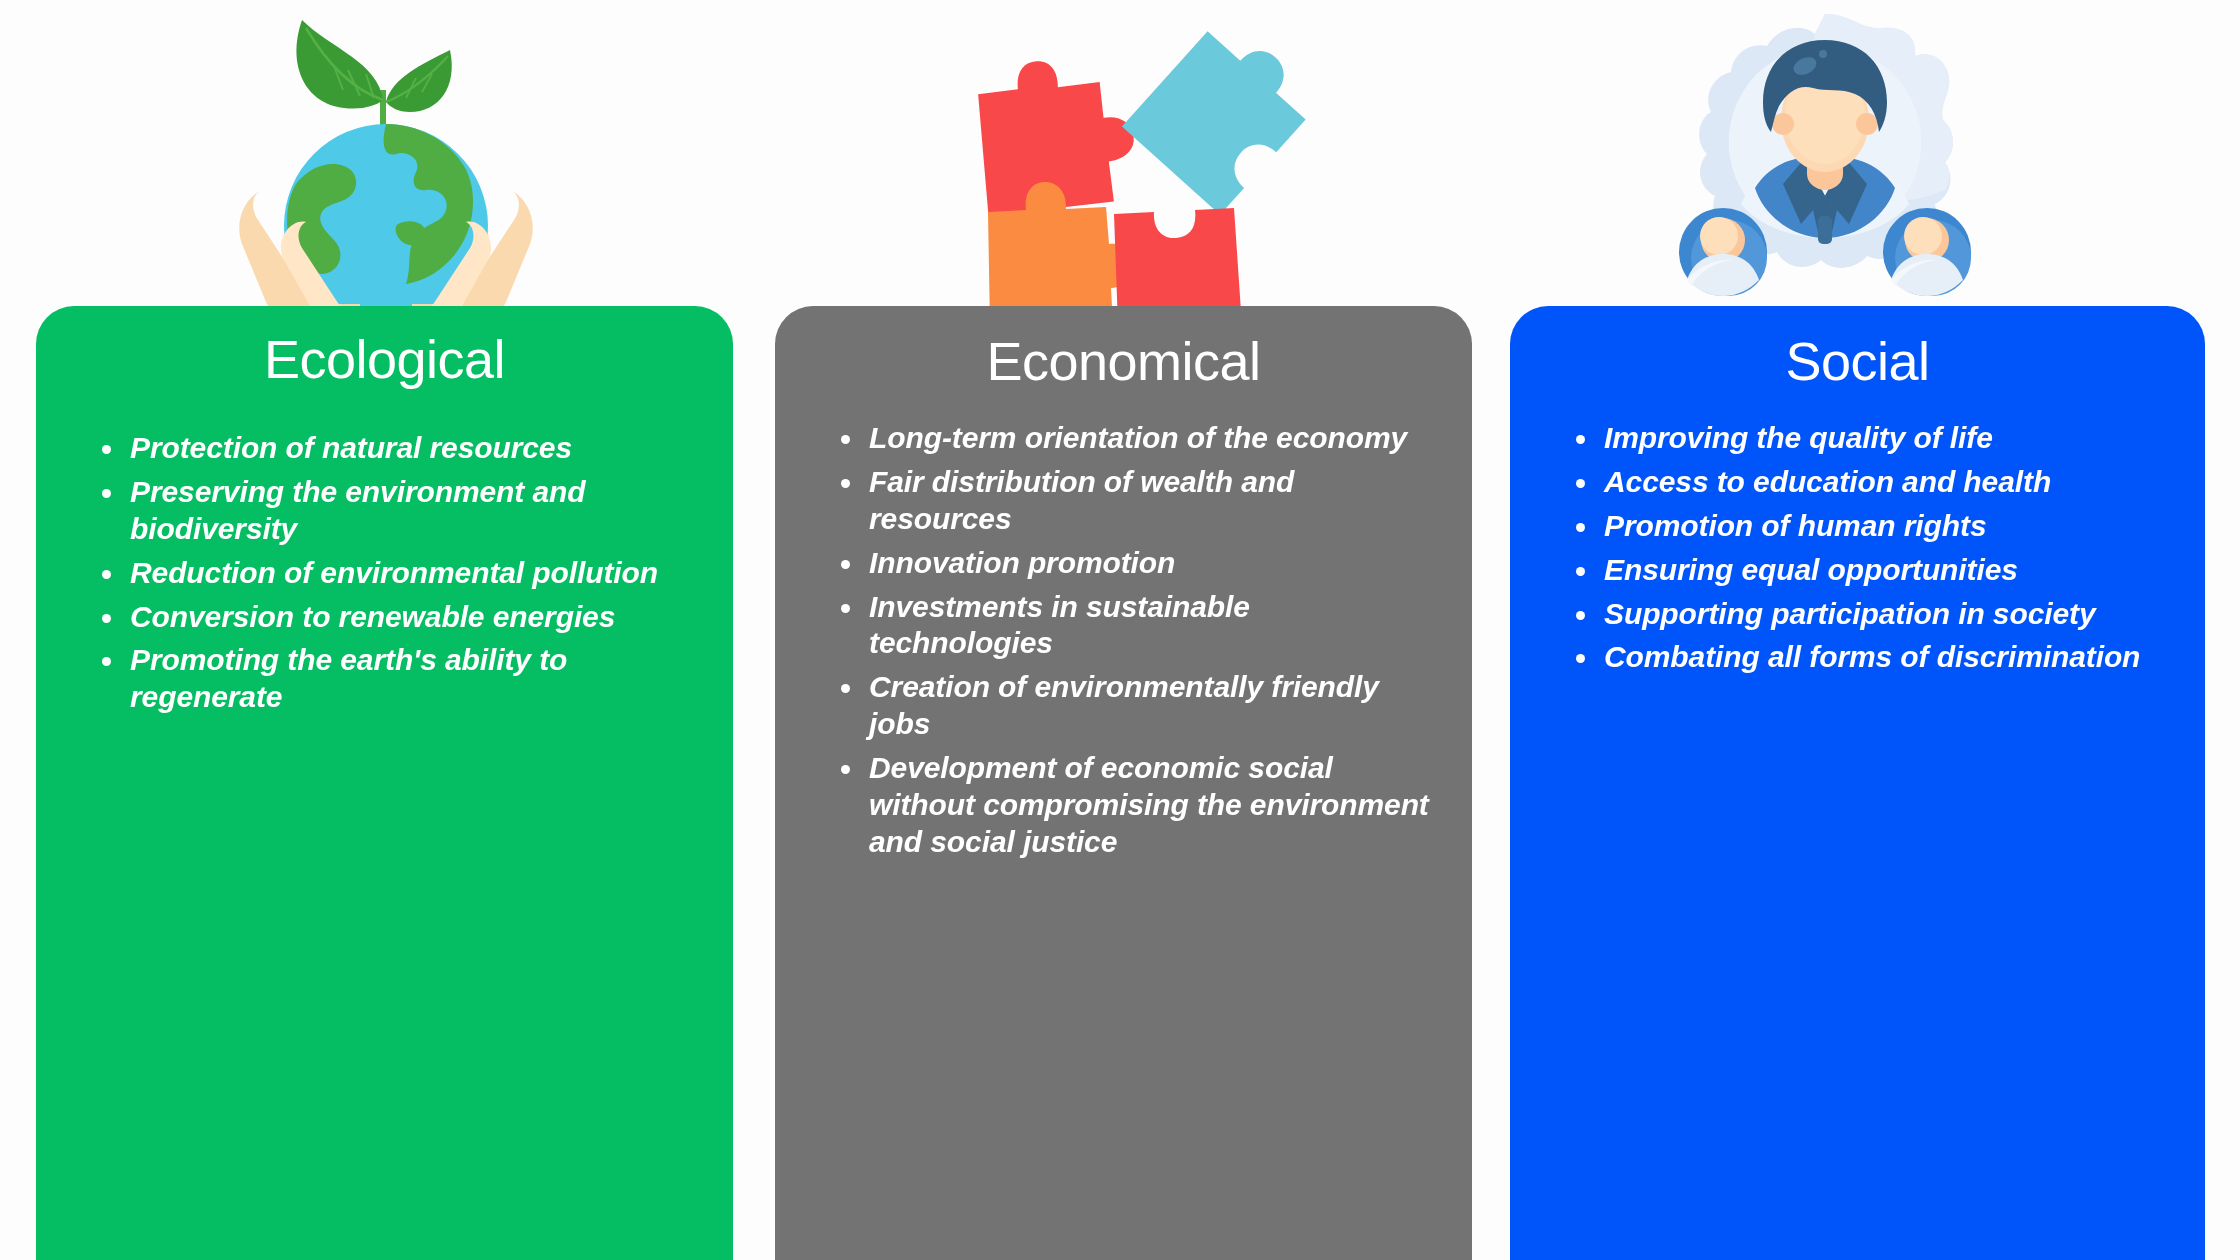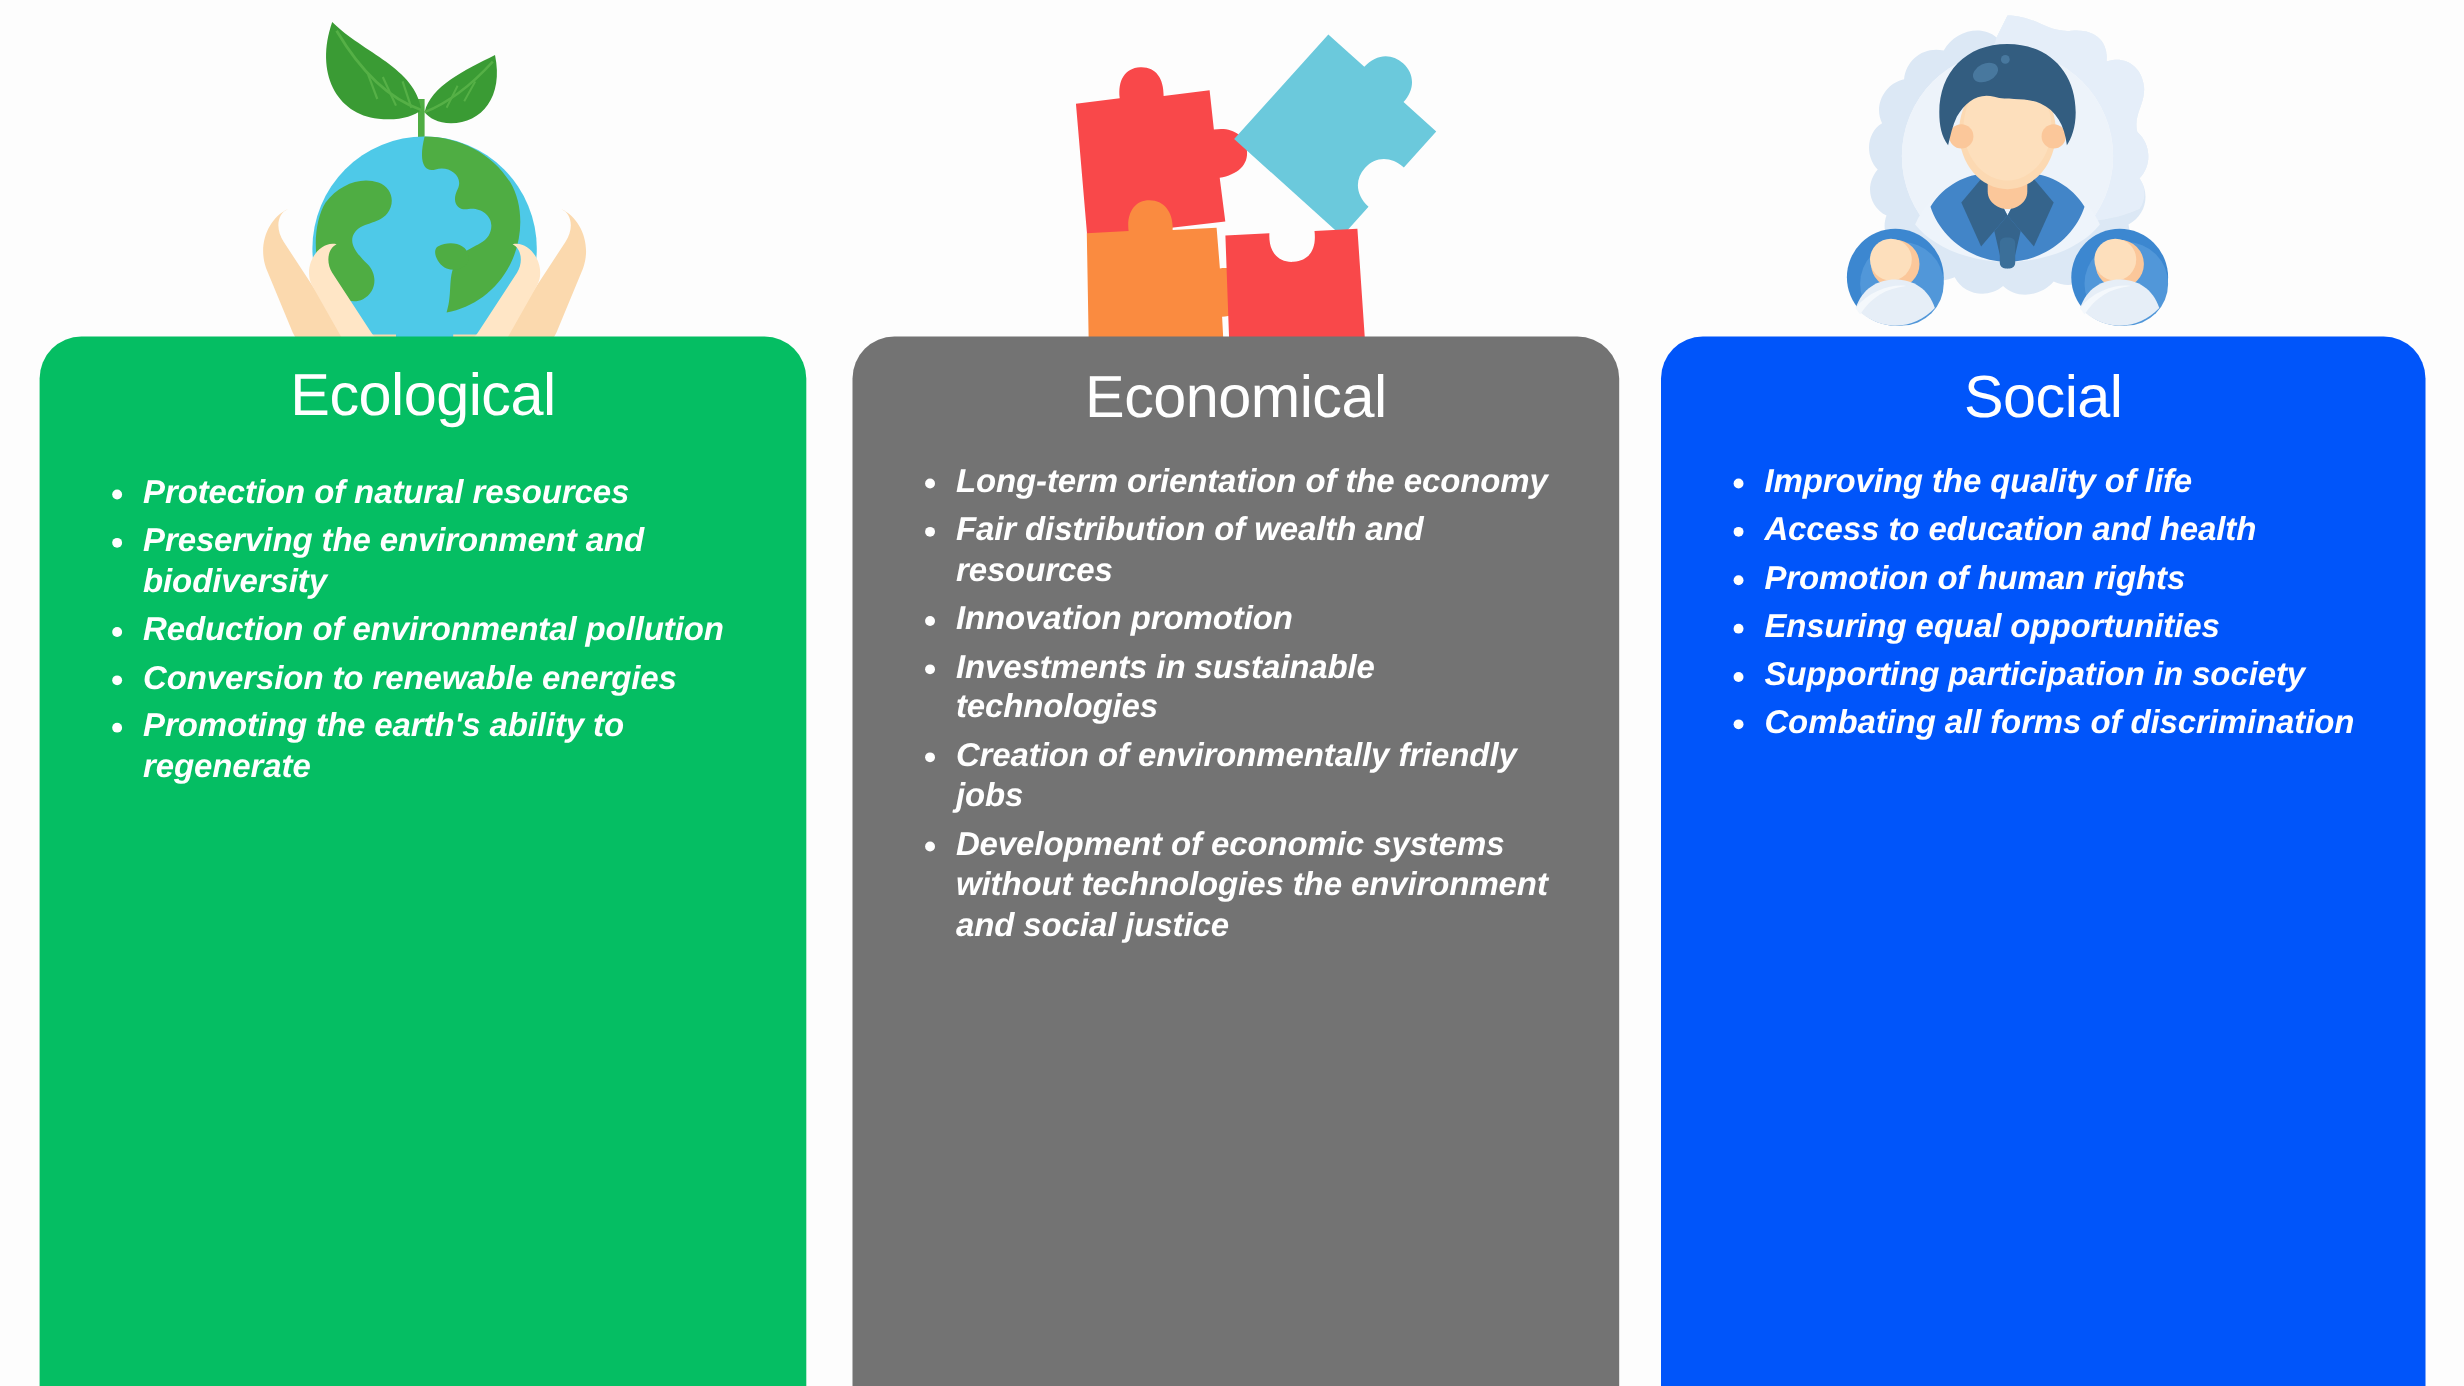--- a/index.html
+++ b/index.html
@@ -236,21 +236,21 @@
   </div>
 
   <div class="card card-economical">
     <div class="card-title">Economical</div>
     <ul class="bullets">
       <li>Long-term orientation of the economy</li>
       <li>Fair distribution of wealth and resources</li>
       <li>Innovation promotion</li>
       <li>Investments in sustainable technologies</li>
       <li>Creation of environmentally friendly jobs</li>
-      <li>Development of economic systems without technologies the environment and social justice</li>
+      <li>Development of economic social without compromising the environment and social justice</li>
     </ul>
   </div>
 
   <div class="card card-social">
     <div class="card-title">Social</div>
     <ul class="bullets">
       <li>Improving the quality of life</li>
       <li>Access to education and health</li>
       <li>Promotion of human rights</li>
       <li>Ensuring equal opportunities</li>

